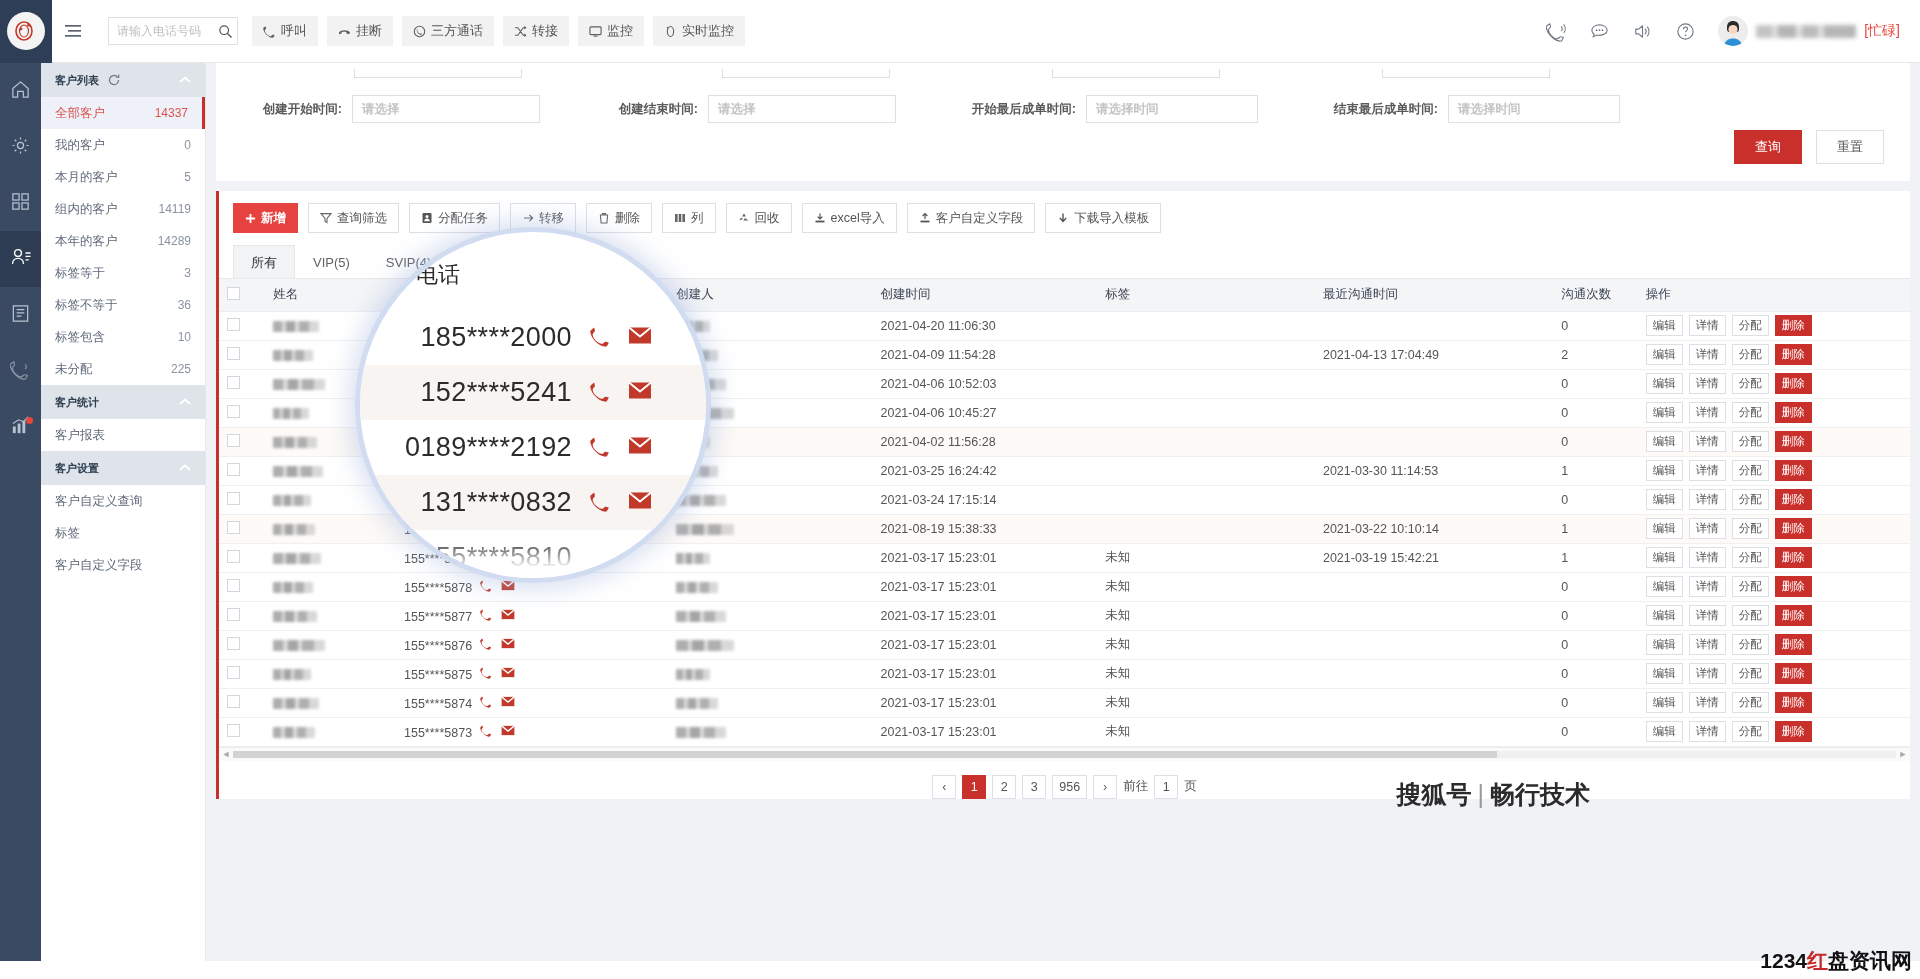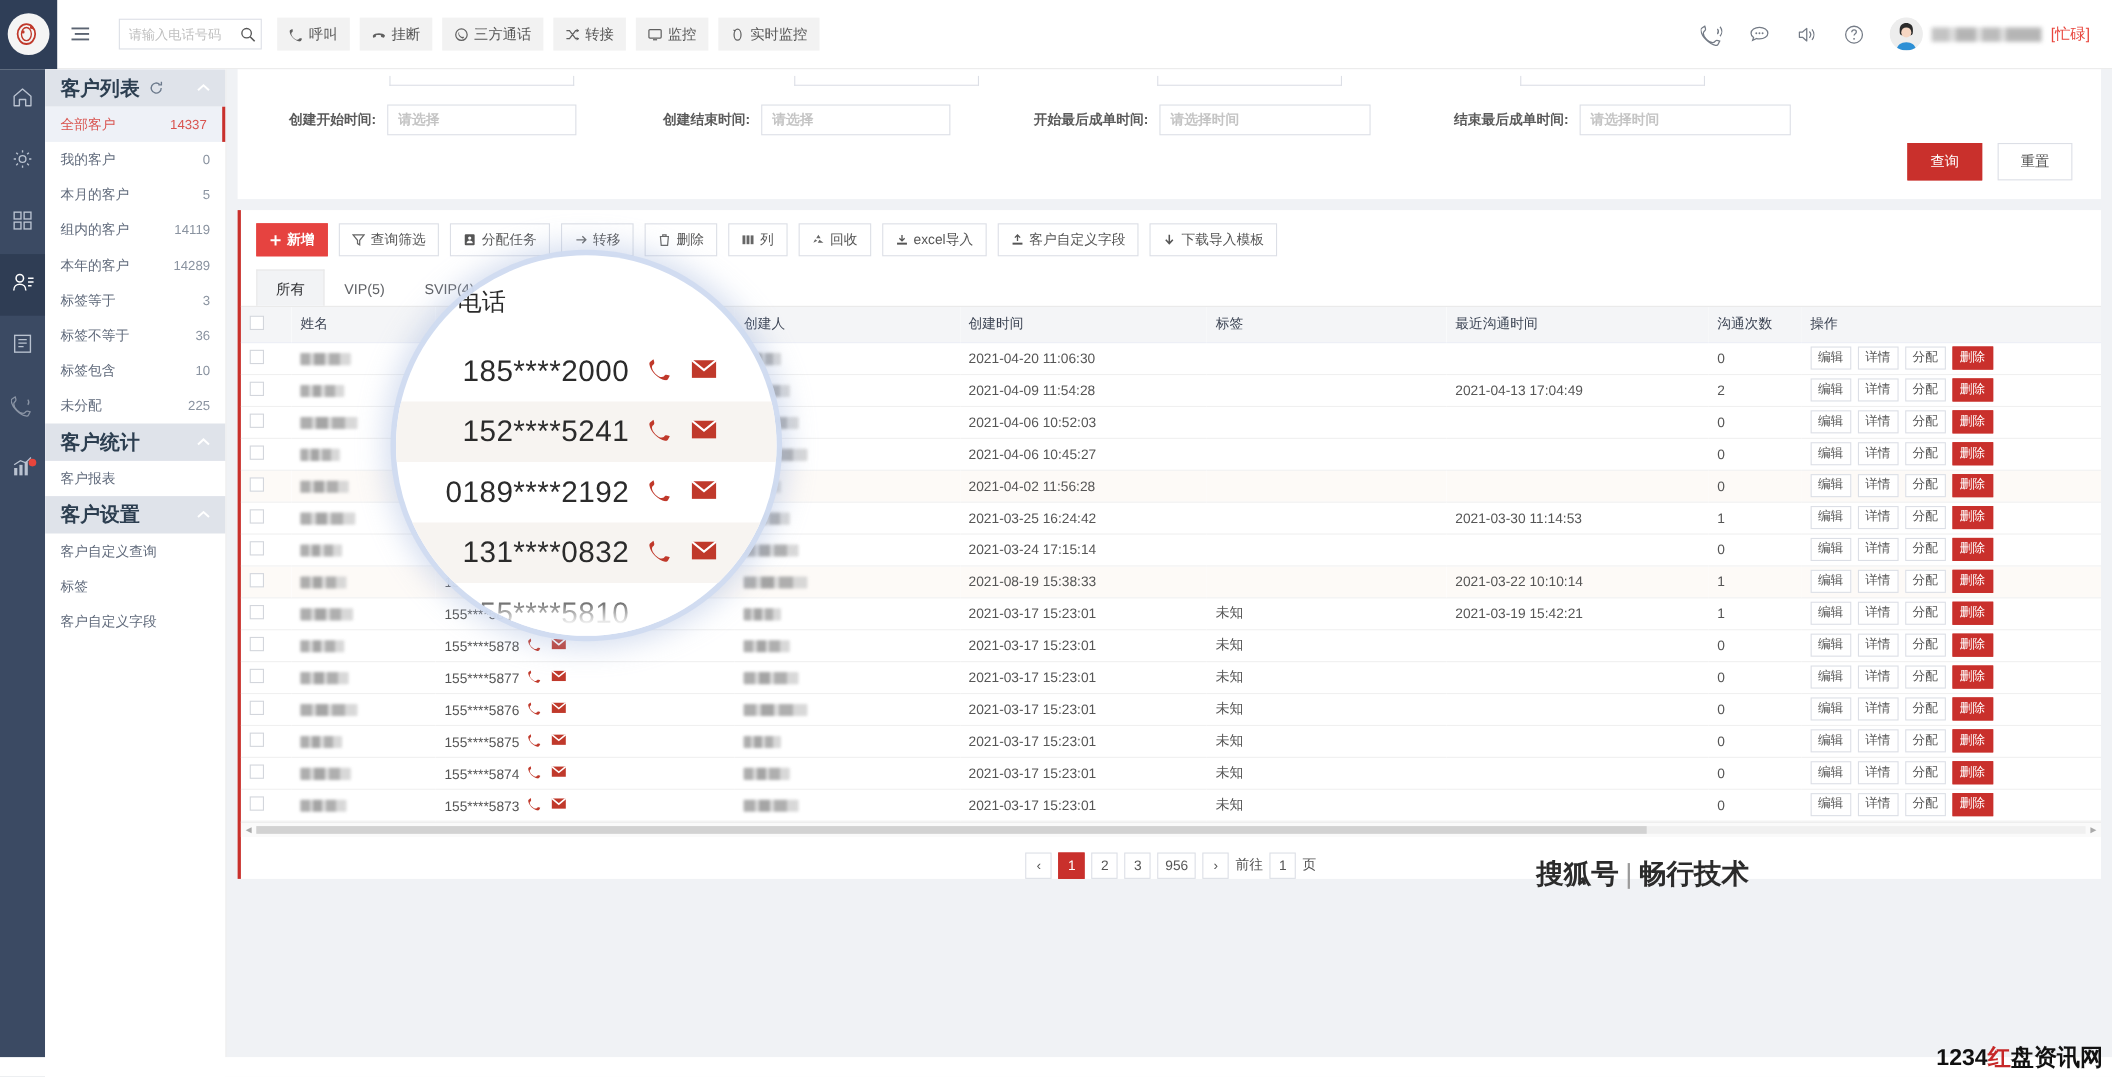--- a/index.html
+++ b/index.html
@@ -82,21 +82,21 @@
     background: #e8453c; right: 8px; top: 18px;
   }
 
   
   .sidebar {
     position: absolute; top: 63px; left: 41px; width: 165px; height: 916px;
     background: #fff; border-right: 1px solid #e8e8e8; overflow: hidden;
   }
   .side-group {
     height: 34px; background: #dfe3ea; display: flex; align-items: center;
-    padding: 0 14px; font-size: 18px; font-weight: bold; color: #2c3e50;
+    padding: 0 14px; font-size: 11px; font-weight: bold; color: #2c3e50;
     cursor: pointer;
   }
   .side-group .refresh { margin-left: 8px; display:flex; }
   .side-group .caret { margin-left: auto; display:flex; }
   .side-item {
     height: 32px; display: flex; align-items: center; padding: 0 14px;
     font-size: 12.5px; color: #606a7b; cursor: pointer; justify-content: space-between;
   }
   .side-item .cnt { color: #8a93a0; font-size: 12px; }
   .side-item.sel {
@@ -114,25 +114,25 @@
   .filter-row {
     display: flex; align-items: center; height: 36px; padding-left: 18px; font-weight: bold;
   }
   .fld { display: flex; align-items: center; }
   .fld label {
     font-size: 12.5px; color: #5a5a5a; width: 118px; text-align: right; padding-right: 10px;
     white-space: nowrap;
   }
   .fld label.wide { width: 150px; }
   .fakeinput {
-    width: 172px; height: 28px; border: 1px solid #dcdfe6; background: #fff;
+    width: 188px; height: 28px; border: 1px solid #dcdfe6; background: #fff;
     font-size: 12.5px; color: #c4c4c4; display: flex; align-items: center; padding: 0 9px;
     cursor: pointer;
   }
-  .fakeinput.lg { width: 192px; }
+  .fakeinput.lg { width: 172px; }
   .filter-top-stub {
     display: flex; padding-left: 18px; height: 22px; align-items: flex-start;
   }
   .stub {
     height: 9px; border: 1px solid #dcdfe6; border-top: none; width: 168px;
     background: #fff;
   }
   .btn-row {
     display: flex; justify-content: flex-end; align-items: center;
     padding-right: 26px; gap: 14px; height: 40px;

